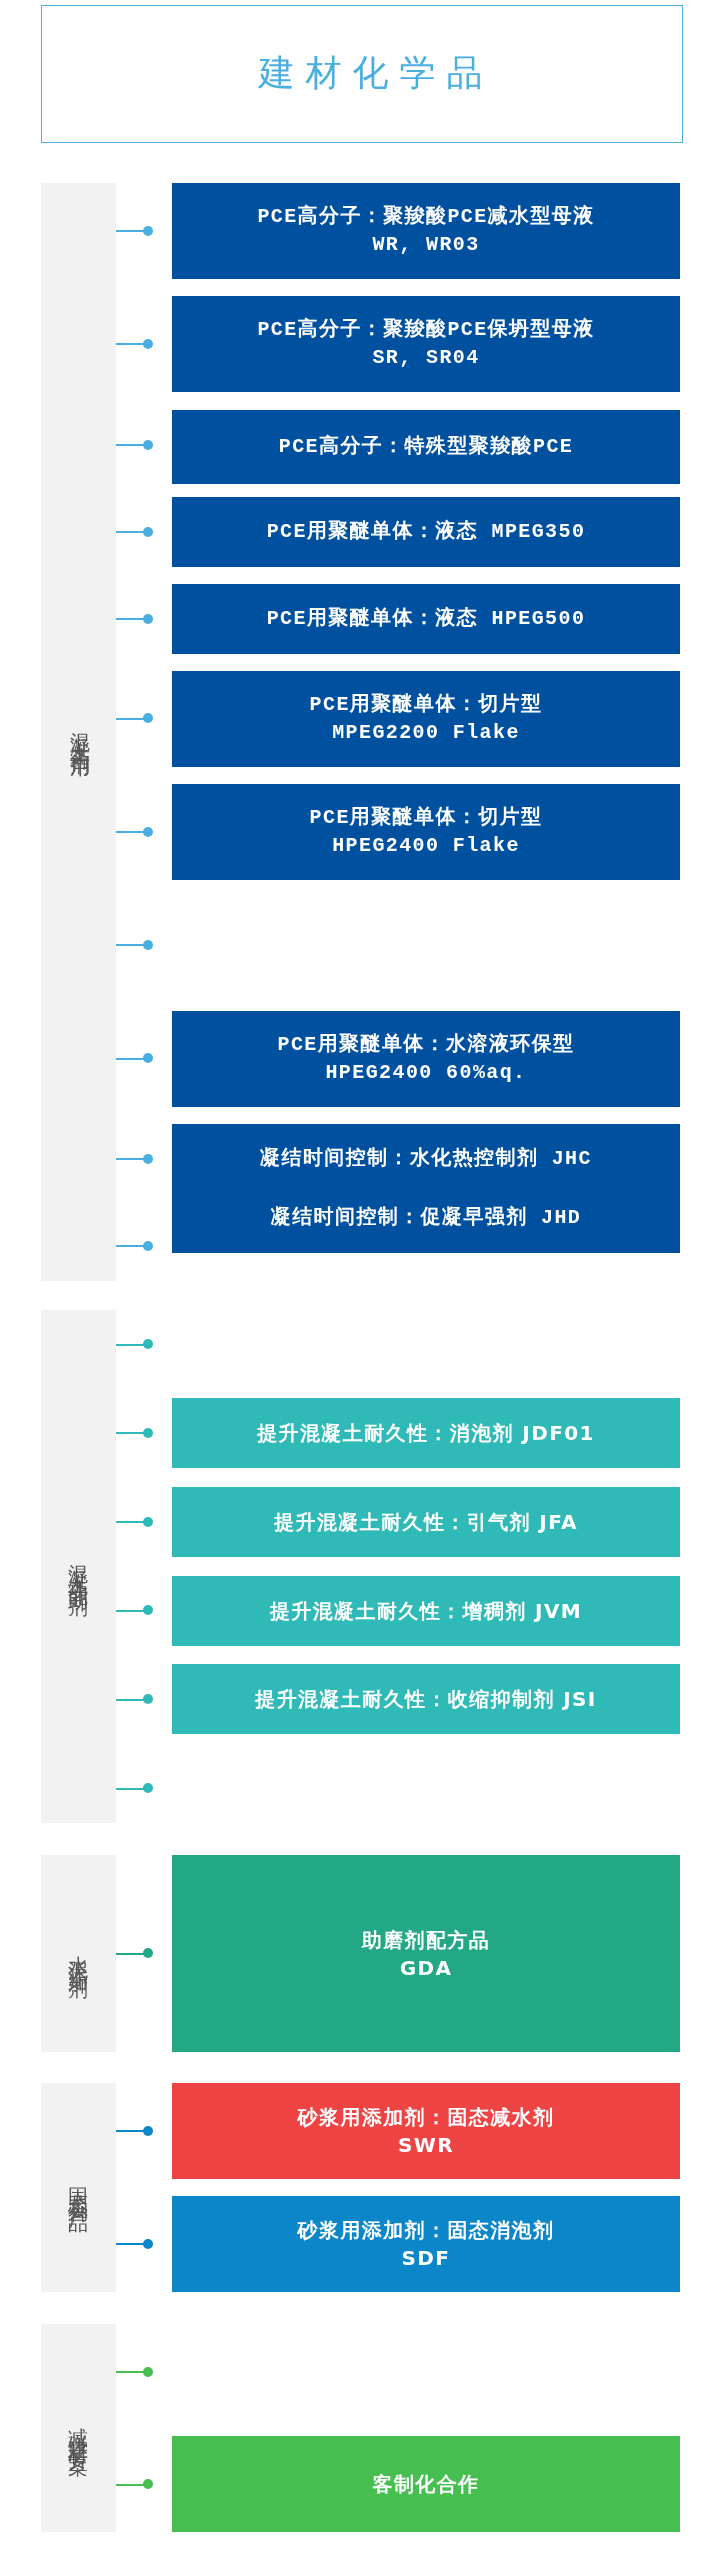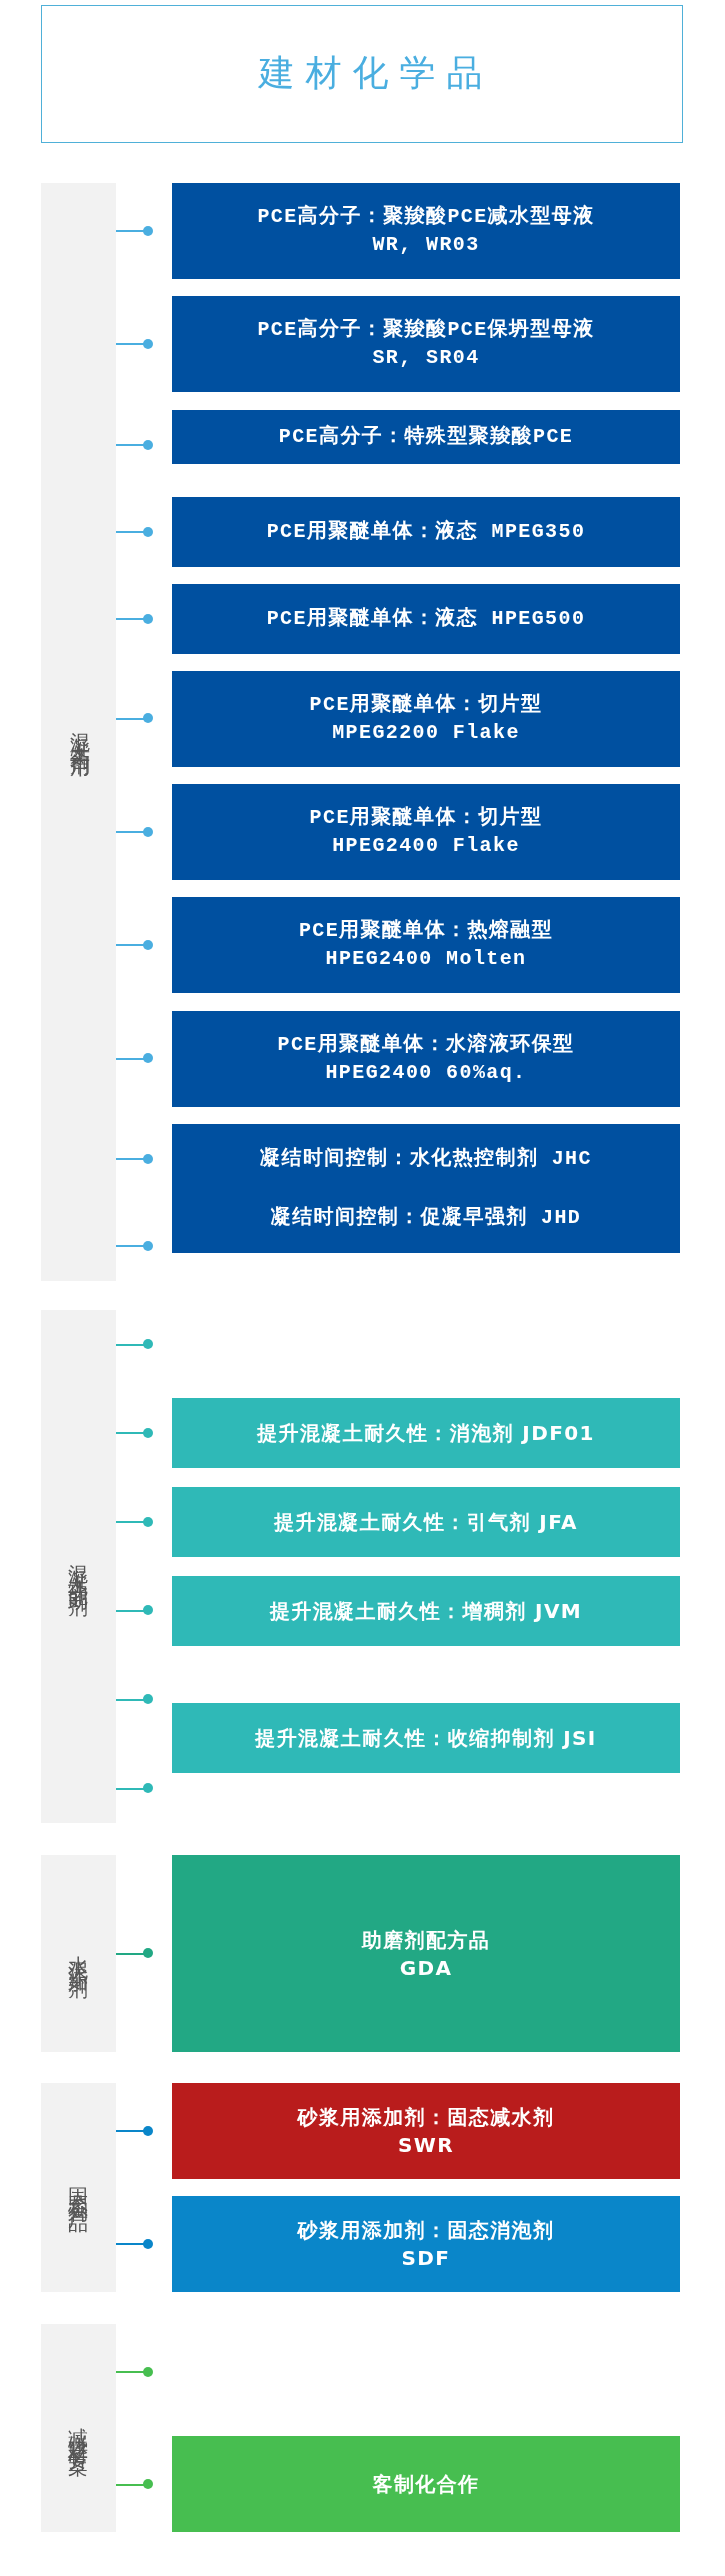--- a/index.html
+++ b/index.html
@@ -39,21 +39,21 @@
     </div>
 
   <div class="connector" style="top:160px;background:#4aaee0;"></div>
     <div class="dot" style="top:156px;background:#4aaee0;"></div>
   <div class="item" style="top:113px;height:96px;background:#0050a0;">
       <span class="item-text"><span>PCE高分子：聚羧酸PCE保坍型母液</span><br><span>SR, SR04</span></span>
     </div>
 
   <div class="connector" style="top:261px;background:#4aaee0;"></div>
     <div class="dot" style="top:257px;background:#4aaee0;"></div>
-  <div class="item" style="top:227px;height:54px;background:#0050a0;">
+  <div class="item" style="top:227px;height:74px;background:#0050a0;">
       <span class="item-text">PCE高分子：特殊型聚羧酸PCE</span>
     </div>
 
   <div class="connector" style="top:348px;background:#4aaee0;"></div>
     <div class="dot" style="top:344px;background:#4aaee0;"></div>
   <div class="item" style="top:314px;height:70px;background:#0050a0;">
       <span class="item-text">PCE用聚醚单体：液态 MPEG350</span>
     </div>
 
   <div class="connector" style="top:435px;background:#4aaee0;"></div>
@@ -69,23 +69,20 @@
     </div>
 
   <div class="connector" style="top:648px;background:#4aaee0;"></div>
     <div class="dot" style="top:644px;background:#4aaee0;"></div>
   <div class="item" style="top:601px;height:96px;background:#0050a0;">
       <span class="item-text"><span>PCE用聚醚单体：切片型</span><br><span>HPEG2400 Flake</span></span>
     </div>
 
   <div class="connector" style="top:761px;background:#4aaee0;"></div>
     <div class="dot" style="top:757px;background:#4aaee0;"></div>
-  <div class="item" style="top:714px;height:96px;background:#0050a0;">
-      <span class="item-text"><span>PCE用聚醚单体：热熔融型</span><br><span>HPEG2400 Molten</span></span>
-    </div>
 
   <div class="connector" style="top:875px;background:#4aaee0;"></div>
     <div class="dot" style="top:870px;background:#4aaee0;"></div>
   <div class="item" style="top:828px;height:96px;background:#0050a0;">
       <span class="item-text"><span>PCE用聚醚单体：水溶液环保型</span><br><span>HPEG2400 60%aq.</span></span>
     </div>
 
   <div class="connector" style="top:975px;background:#4aaee0;"></div>
     <div class="dot" style="top:971px;background:#4aaee0;"></div>
   <div class="item" style="top:941px;height:70px;background:#0050a0;">
@@ -119,21 +116,21 @@
     </div>
 
   <div class="connector" style="top:300px;background:#2fb9b7;"></div>
     <div class="dot" style="top:295px;background:#2fb9b7;"></div>
   <div class="item" style="top:266px;height:70px;background:#2fb9b7;">
       <span class="item-text">提升混凝土耐久性：增稠剂 JVM</span>
     </div>
 
   <div class="connector" style="top:389px;background:#2fb9b7;"></div>
     <div class="dot" style="top:384px;background:#2fb9b7;"></div>
-  <div class="item" style="top:354px;height:70px;background:#2fb9b7;margin-top:39px;">
+  <div class="item" style="top:354px;height:70px;background:#2fb9b7;">
       <span class="item-text">提升混凝土耐久性：收缩抑制剂 JSI</span>
     </div>
 
   <div class="connector" style="top:478px;background:#2fb9b7;"></div>
     <div class="dot" style="top:473px;background:#2fb9b7;"></div>
 </div>
 
 <div class="group" style="top:1855px;height:197px;">
   <div class="side">
     <span class="side-label">水泥添加剂</span>
@@ -144,21 +141,21 @@
       <span class="item-text"><span>助磨剂配方品</span><br><span>GDA</span></span>
     </div>
 </div>
 
 <div class="group" style="top:2083px;height:209px;">
   <div class="side">
     <span class="side-label">固态系列产品</span>
   </div>
   <div class="connector" style="top:47px;background:#0a86c9;"></div>
     <div class="dot" style="top:43px;background:#0a86c9;"></div>
-  <div class="item" style="top:0;height:96px;background:#b91c1c;">
+  <div class="item" style="top:0;height:96px;background:#ef4444;">
       <span class="item-text"><span>砂浆用添加剂：固态减水剂</span><br><span>SWR</span></span>
     </div>
 
   <div class="connector" style="top:160px;background:#0a86c9;"></div>
     <div class="dot" style="top:156px;background:#0a86c9;"></div>
   <div class="item" style="top:113px;height:96px;background:#0a86c9;">
       <span class="item-text"><span>砂浆用添加剂：固态消泡剂</span><br><span>SDF</span></span>
     </div>
 </div>
 

